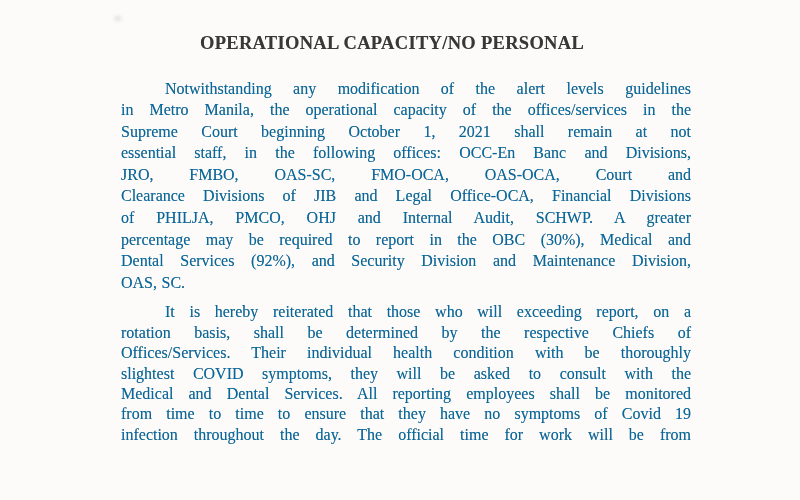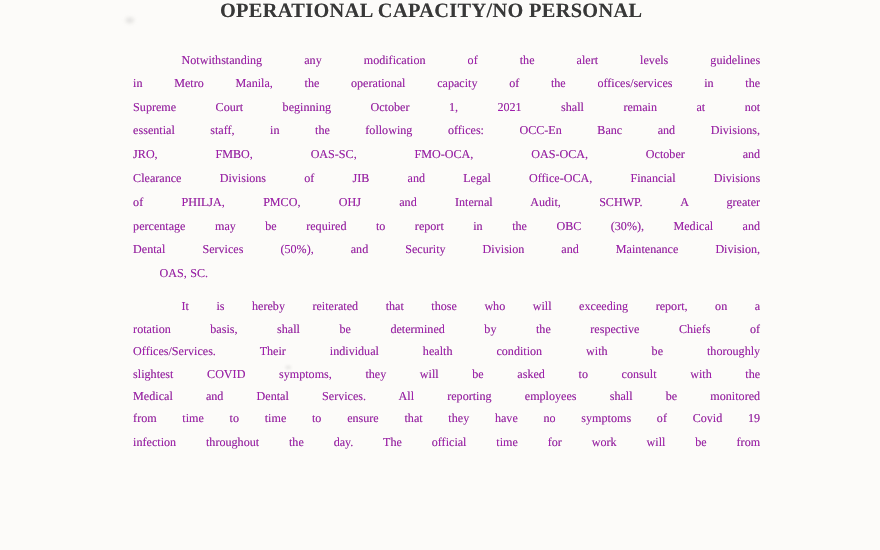--- a/index.html
+++ b/index.html
@@ -30,67 +30,68 @@
     background: radial-gradient(ellipse at center, rgba(160,160,158,0.25), rgba(160,160,158,0) 70%);
     border-radius: 50%;
     filter: blur(1px);
   }
   .content {
     position: absolute;
     left: 121px; top: 0;
     width: 570px;
   }
   .doc-title {
+    margin-top: 33px;
     text-align: center;
     font-weight: bold;
     font-size: 18.5px;
     line-height: 21.5px;
     letter-spacing: 0.3px;
     color: #383838;
     transform: translateX(-14px);
     text-shadow: 0 0 0.6px rgba(56,56,56,0.45);
   }
   .para {
-    color: #a21caf;
-    font-size: 11px;
+    color: #0369a1;
+    font-size: 16px;
     text-shadow: 0 0 0.6px rgba(63,63,63,0.45);
   }
   .para-1 { margin-top: 23px; line-height: 21.6px; }
   .para-2 { margin-top: 9px;  line-height: 20.4px; }
   .line {
     text-align: justify;
     text-align-last: justify;
     word-spacing: 0.5px;
   }
   .line.first { text-indent: 44px; }
-  .line.last  { text-align-last: left; margin-left: 24px; }
+  .line.last  { text-align-last: left; }
 </style>
 </head>
 <body>
 
 <div class="page">
   <div class="smudge"></div>
   <div class="smudge2"></div>
 
   <div class="content">
 
     <div class="doc-title">
       <div>OPERATIONAL CAPACITY/NO PERSONAL</div>
     </div>
 
     <div class="para para-1">
       <div class="line first">Notwithstanding any modification of the alert levels guidelines</div>
       <div class="line">in Metro Manila, the operational capacity of the offices/services in the</div>
       <div class="line">Supreme Court beginning October 1, 2021 shall remain at not</div>
       <div class="line">essential staff, in the following offices: OCC-En Banc and Divisions,</div>
-      <div class="line">JRO, FMBO, OAS-SC, FMO-OCA, OAS-OCA, October and</div>
+      <div class="line">JRO, FMBO, OAS-SC, FMO-OCA, OAS-OCA, Court and</div>
       <div class="line">Clearance Divisions of JIB and Legal Office-OCA, Financial Divisions</div>
       <div class="line">of PHILJA, PMCO, OHJ and Internal Audit, SCHWP. A greater</div>
       <div class="line">percentage may be required to report in the OBC (30%), Medical and</div>
-      <div class="line">Dental Services (50%), and Security Division and Maintenance Division,</div>
+      <div class="line">Dental Services (92%), and Security Division and Maintenance Division,</div>
       <div class="line last">OAS, SC.</div>
     </div>
 
     <div class="para para-2">
       <div class="line first">It is hereby reiterated that those who will exceeding report, on a</div>
       <div class="line">rotation basis, shall be determined by the respective Chiefs of</div>
       <div class="line">Offices/Services. Their individual health condition with be thoroughly</div>
       <div class="line">slightest COVID symptoms, they will be asked to consult with the</div>
       <div class="line">Medical and Dental Services. All reporting employees shall be monitored</div>
       <div class="line">from time to time to ensure that they have no symptoms of Covid 19</div>

